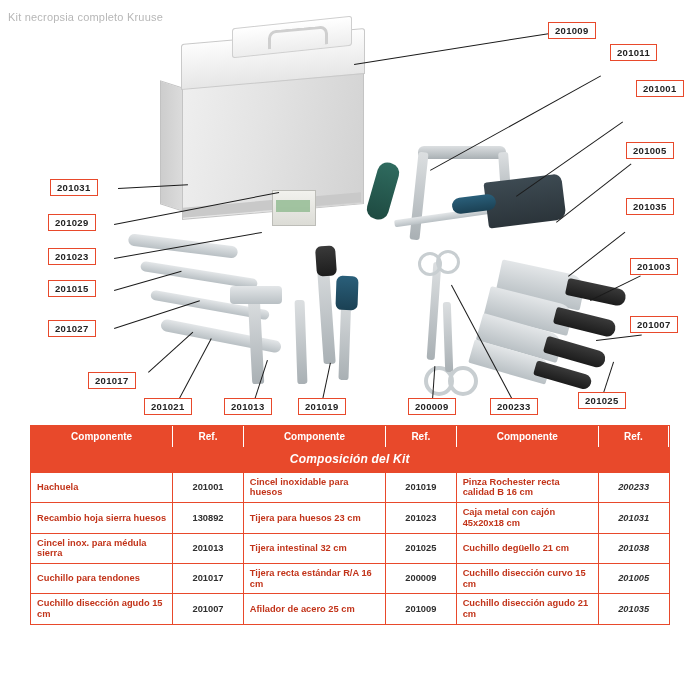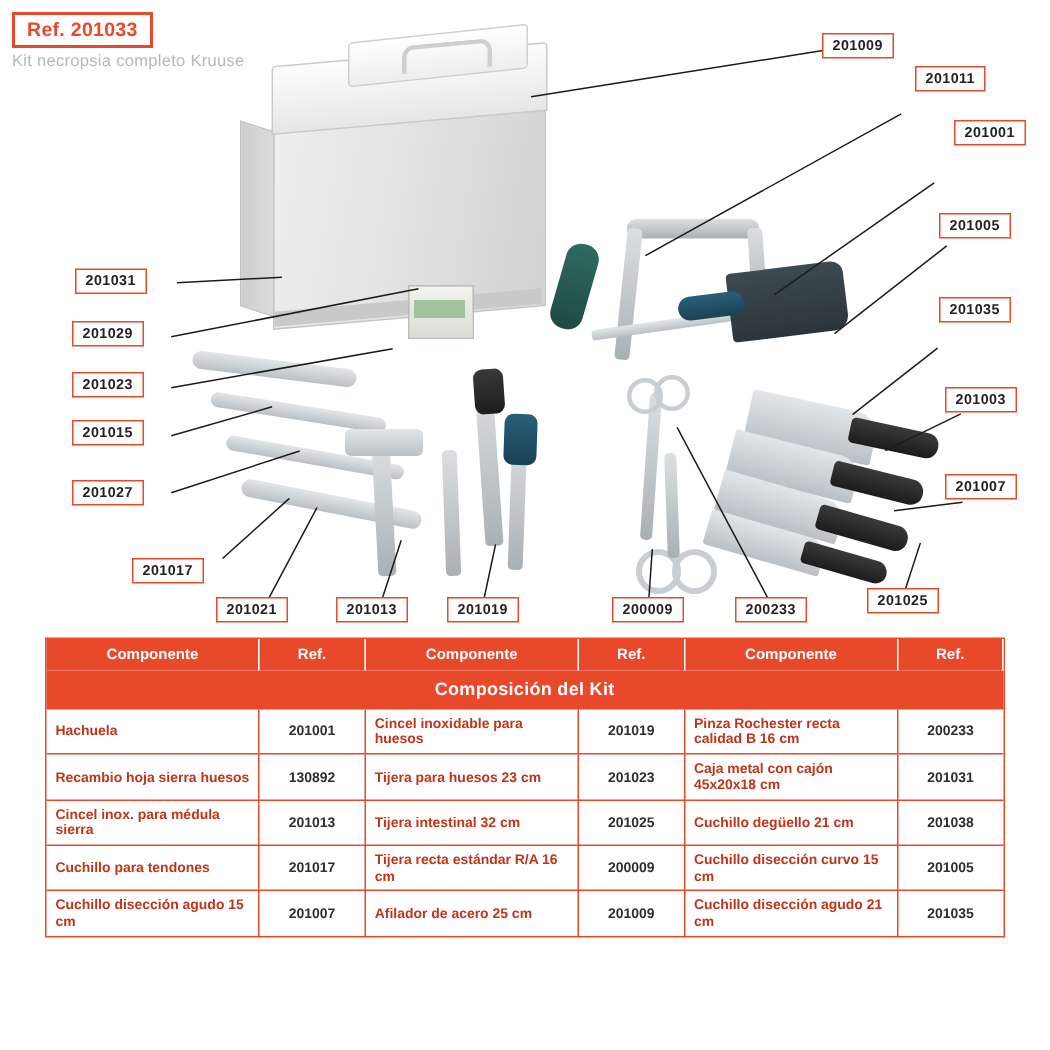--- a/index.html
+++ b/index.html
@@ -108,28 +108,27 @@
     border-right:1px solid #e8492b;
     border-bottom:1px solid #e8492b;
     padding:4px 6px;
     color:#d13b1f;
     font-weight:bold;
     line-height:1.15;
     vertical-align:middle;
   }
   tbody td.name{color:#c2341a;width:118px;}
   tbody td.ref{color:#2f2f2f;text-align:center;width:52px;}
-  tbody tr td:last-child{border-right:none;}
+  tbody tr td:last-child{border-right:none;font-style:italic;}
   tbody tr:last-child td{border-bottom:none;}
 </style>
 </head>
 <body>
 
 <div class="header">
-  <div class="ref-badge">Ref. 201033</div>
   <div class="subtitle">Kit necropsia completo Kruuse</div>
 </div>
 
 <div class="photo">
 
   <div class="box-side"></div>
   <div class="box-body"></div>
   <div class="box-front-edge"></div>
   <div class="box-lid"></div>
   <div class="box-lid2"></div>

